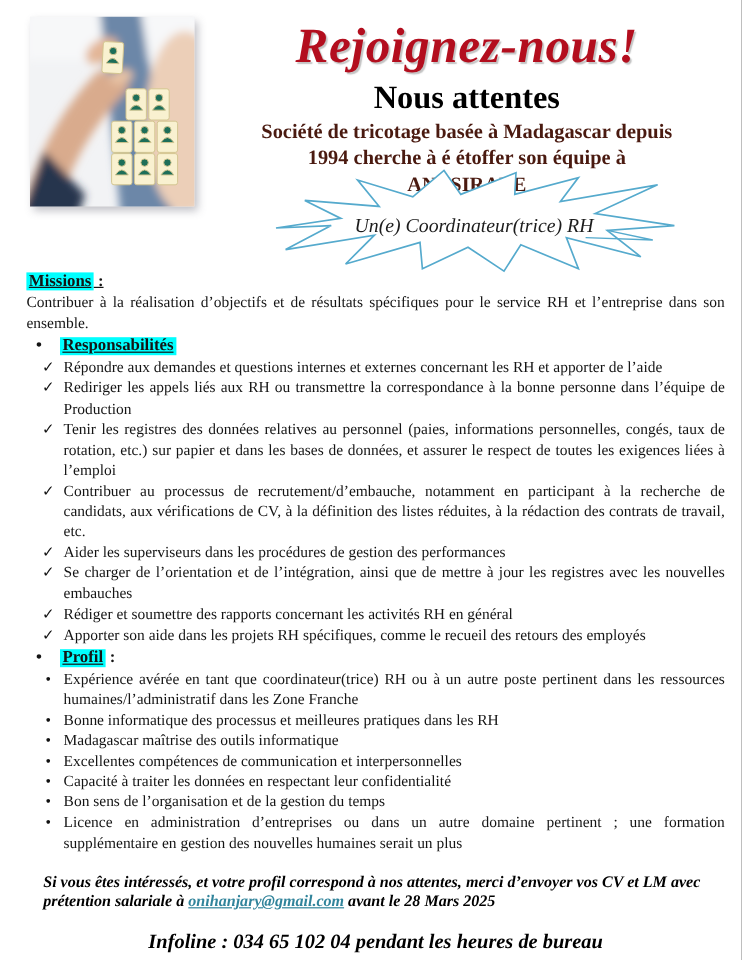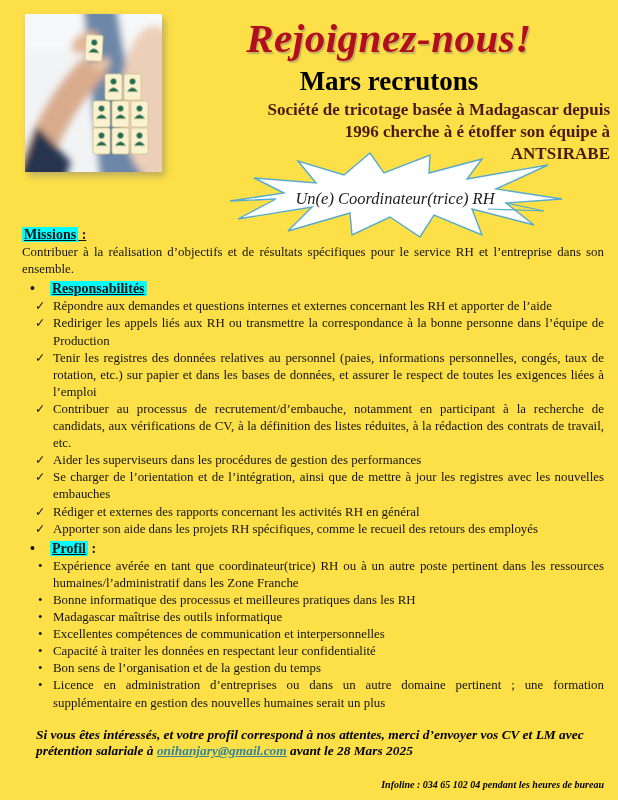--- a/index.html
+++ b/index.html
@@ -1,38 +1,38 @@
 <!DOCTYPE html>
 <html><head>
 <meta charset="utf-8">
 <style>
   html,body { margin:0; padding:0; background:#888; }
   .page {
     position:relative; width:618px; height:800px; margin:0 auto;
-    background:#fde047; overflow:hidden;
+    background:#ffffff; overflow:hidden;
     font-family:"Liberation Serif","DejaVu Serif",serif; color:#141414;
   }
   
   .photo {
     position:absolute; left:25px; top:14px; width:137px; height:158px;
     box-shadow:3px 4px 7px rgba(110,110,125,.45);
     background:#f2f3f5;
   }
   .photo svg { display:block; width:100%; height:100%; }
   
   .masthead { position:absolute; left:168px; top:14px; width:442px; text-align:center; }
   .title {
     margin:0; font-size:41px; line-height:48px; font-style:italic; font-weight:bold;
     color:#b30e1e; letter-spacing:.5px; text-shadow:1.5px 1.5px 1px rgba(120,120,120,.45);
   }
   .subtitle { margin:4px 0 3px; font-size:27px; line-height:30px; font-weight:bold; color:#000; }
-  .tagline { margin-top:1px;text-align:right; }
+  .tagline { margin-top:1px; }
   .tagline-line { font-size:17px; line-height:22px; font-weight:bold; color:#4a1a10; }
   
-  .starburst { position:absolute; left:224px; top:151px; width:342px; height:90px; }
+  .starburst { position:absolute; left:224px; top:140px; width:342px; height:90px; }
   .starburst svg { position:absolute; inset:0; width:100%; height:100%; }
   .star-label {
     position:absolute; inset:0; display:flex; align-items:center; justify-content:center;
     font-style:italic; font-size:16.5px; color:#1c1c1c; padding-top:6px;
   }
   
   .content { position:absolute; left:22px; top:226px; width:582px; font-size:12.9px; line-height:17.1px; }
   .hl { background:#00ffff; padding:0 2px;text-align:right; }
   .sec-heading { font-weight:bold; font-size:14px; }
   .underlined { text-decoration:underline; }
@@ -43,22 +43,22 @@
   ul.plain li { position:relative; padding-left:31px; text-align:justify; }
   ul.check .mark { position:absolute; left:13px; top:0; font-size:12.5px; color:#111; }
   ul.dot .mark { position:absolute; left:16px; top:-1px; font-size:13px; color:#111; }
   
   .cta {
     margin:15px 0 16px; padding-left:14px; width:556px;
     font-weight:bold; font-style:italic; font-size:13.4px; line-height:16.8px; color:#000;
   }
   .email-link { color:#31849b; text-decoration:underline; cursor:pointer; }
   .infoline {
-    margin-top:13px; text-align:right; font-weight:bold; font-style:italic;
-    font-size:10px; color:#000;
+    margin-top:13px; text-align:center; font-weight:bold; font-style:italic;
+    font-size:17px; color:#000;
   }
 </style>
 </head>
 <body>
 
 <div class="page">
 
   <div class="photo">
     <svg viewBox="0 0 137 158">
       <defs>
@@ -116,25 +116,25 @@
         <g transform="translate(114.5,127)">
             <rect x="-8.5" y="-13" width="17" height="26" rx="2" fill="#f9f1d0"></rect>
             <use href="#pers" y="-1"></use>
           </g>
       </g>
     </svg>
   </div>
 
   <header class="masthead">
     <h1 class="title">Rejoignez-nous!</h1>
-    <h2 class="subtitle">Mars recrutons</h2>
+    <h2 class="subtitle">Nous attentes</h2>
     <div class="tagline">
 
     <div class="tagline-line">Société de tricotage basée à Madagascar depuis</div>
-        <div class="tagline-line">1996 cherche à é étoffer son équipe à</div>
+        <div class="tagline-line">1994 cherche à é étoffer son équipe à</div>
         <div class="tagline-line">ANTSIRABE</div>
       </div>
   </header>
 
   <div class="starburst">
     <svg viewBox="0 0 342 90">
       <polygon fill="#ffffff" stroke="#55aacd" stroke-width="1.4" stroke-linejoin="miter" points="6,50 60,42 30,27 92,32 74,10 120,24 146,2 160,22 206,4 205,22 258,8 243,28 324,14 272,38 338,48 282,52 310,74 248,58 258,84 210,64 196,86 166,66 128,84 126,62 64,80 88,56 14,68 52,48"></polygon>
       <polyline fill="none" stroke="#55aacd" stroke-width="1.2" points="282,52 320,60 264,58"></polyline>
     </svg>
     <span class="star-label">Un(e) Coordinateur(trice) RH</span>
@@ -174,21 +174,21 @@
           <span>Aider les superviseurs dans les procédures de gestion des performances</span>
         </li>
 
         <li>
           <span class="mark">✓</span>
           <span>Se charger de l’orientation et de l’intégration, ainsi que de mettre à jour les registres avec les nouvelles embauches</span>
         </li>
 
         <li>
           <span class="mark">✓</span>
-          <span>Rédiger et externes des rapports concernant les activités RH en général</span>
+          <span>Rédiger et soumettre des rapports concernant les activités RH en général</span>
         </li>
 
         <li>
           <span class="mark">✓</span>
           <span>Apporter son aide dans les projets RH spécifiques, comme le recueil des retours des employés</span>
         </li>
       </ul>
 
     <div class="sec-heading bullet-head"><span class="big-dot">•</span><span class="hl underlined">Profil</span><span> :</span></div>
 

